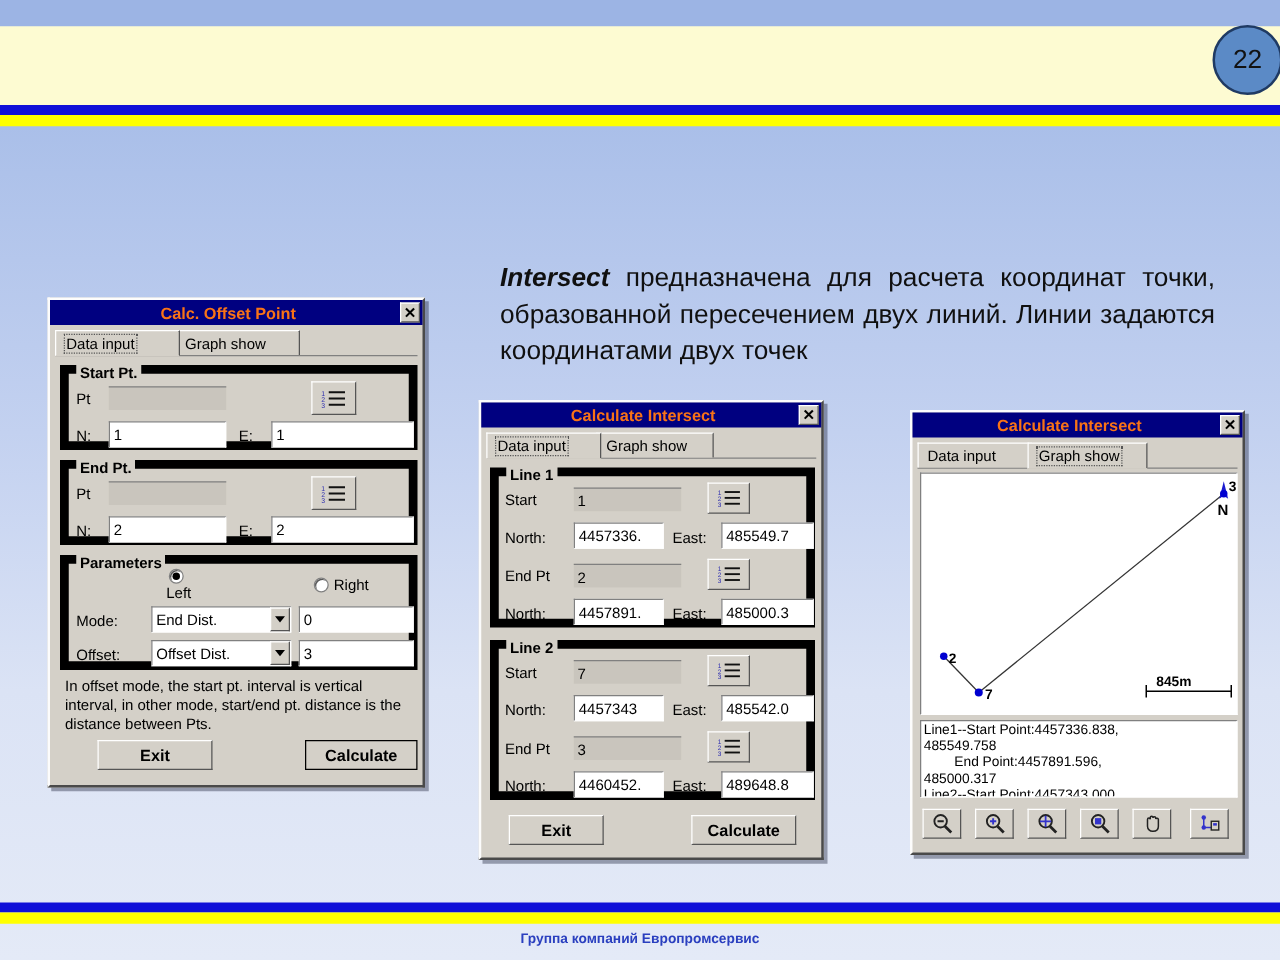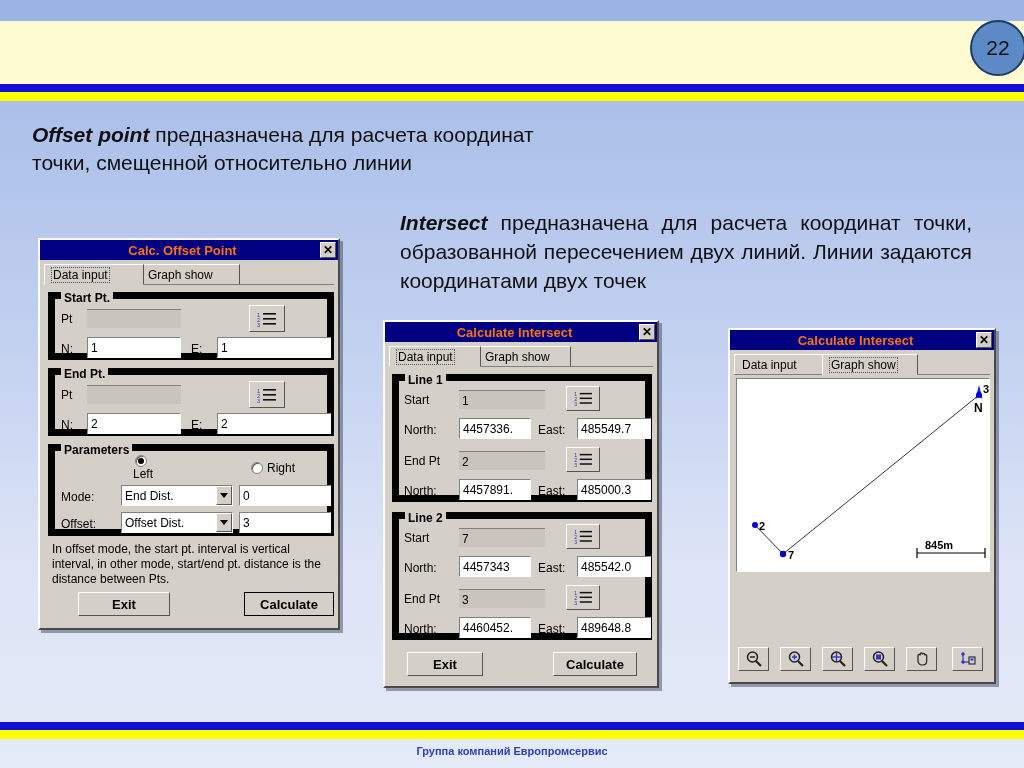--- a/index.html
+++ b/index.html
@@ -248,23 +248,20 @@
 <body>
 
 <div class="slide">
 
   <div class="hdr-topband"></div>
   <div class="hdr-band"></div>
   <div class="hdr-rule-blue"></div>
   <div class="hdr-rule-yellow"></div>
   <div class="page-badge">22</div>
 
-  <div class="para" id="para-offset">
-    <b>Offset point</b><span> предназначена для расчета координат точки, смещенной относительно линии</span>
-  </div>
 
   <div class="para" id="para-intersect">
     <b>Intersect</b><span>  предназначена для расчета координат точки, образованной пересечением двух линий. Линии задаются координатами двух точек</span>
   </div>
 
   <div class="dlg" style="left:38px; top:238px; width:302px; height:392px;">
 
     <div class="titlebar">
       <div class="ttl">Calc. Offset Point</div>
       <div class="closebtn">✕</div>
@@ -486,20 +483,25 @@
         <circle cx="46" cy="175" r="3.2" fill="#0000d0"></circle>
         <text x="51" y="180" font-size="11" font-weight="bold" font-family="Liberation Sans, sans-serif" fill="#000">7</text>
 
         <line x1="180" y1="174" x2="248" y2="174" stroke="#000" stroke-width="1.2"></line>
         <line x1="180" y1="169" x2="180" y2="179" stroke="#000" stroke-width="1.2"></line>
         <line x1="248" y1="169" x2="248" y2="179" stroke="#000" stroke-width="1.2"></line>
         <text x="188" y="170" font-size="11" font-weight="bold" font-family="Liberation Sans, sans-serif" fill="#000">845m</text>
       </svg>
     </div>
 
+    <div class="infobox" style="left:6px; top:246px; width:254px; height:62px;"><span id="info-text">Line1--Start Point:4457336.838,
+485549.758
+        End Point:4457891.596,
+485000.317
+Line2--Start Point:4457343.000,</span></div>
 
     <div style="position:absolute; left:6px; top:316px; width:254px; height:28px;">
       <div class="tbbtn" style="left:2px; top:1px;">
         <svg width="18" height="18" viewBox="0 0 18 18">
           <circle cx="7.5" cy="7" r="5" fill="none" stroke="#222" stroke-width="1.5"></circle>
           <line x1="11" y1="11" x2="16" y2="16" stroke="#222" stroke-width="2.2"></line>
           <line x1="5" y1="7" x2="10" y2="7" stroke="#222" stroke-width="1.5"></line>
         </svg>
       </div>
       <div class="tbbtn" style="left:44px; top:1px;">

